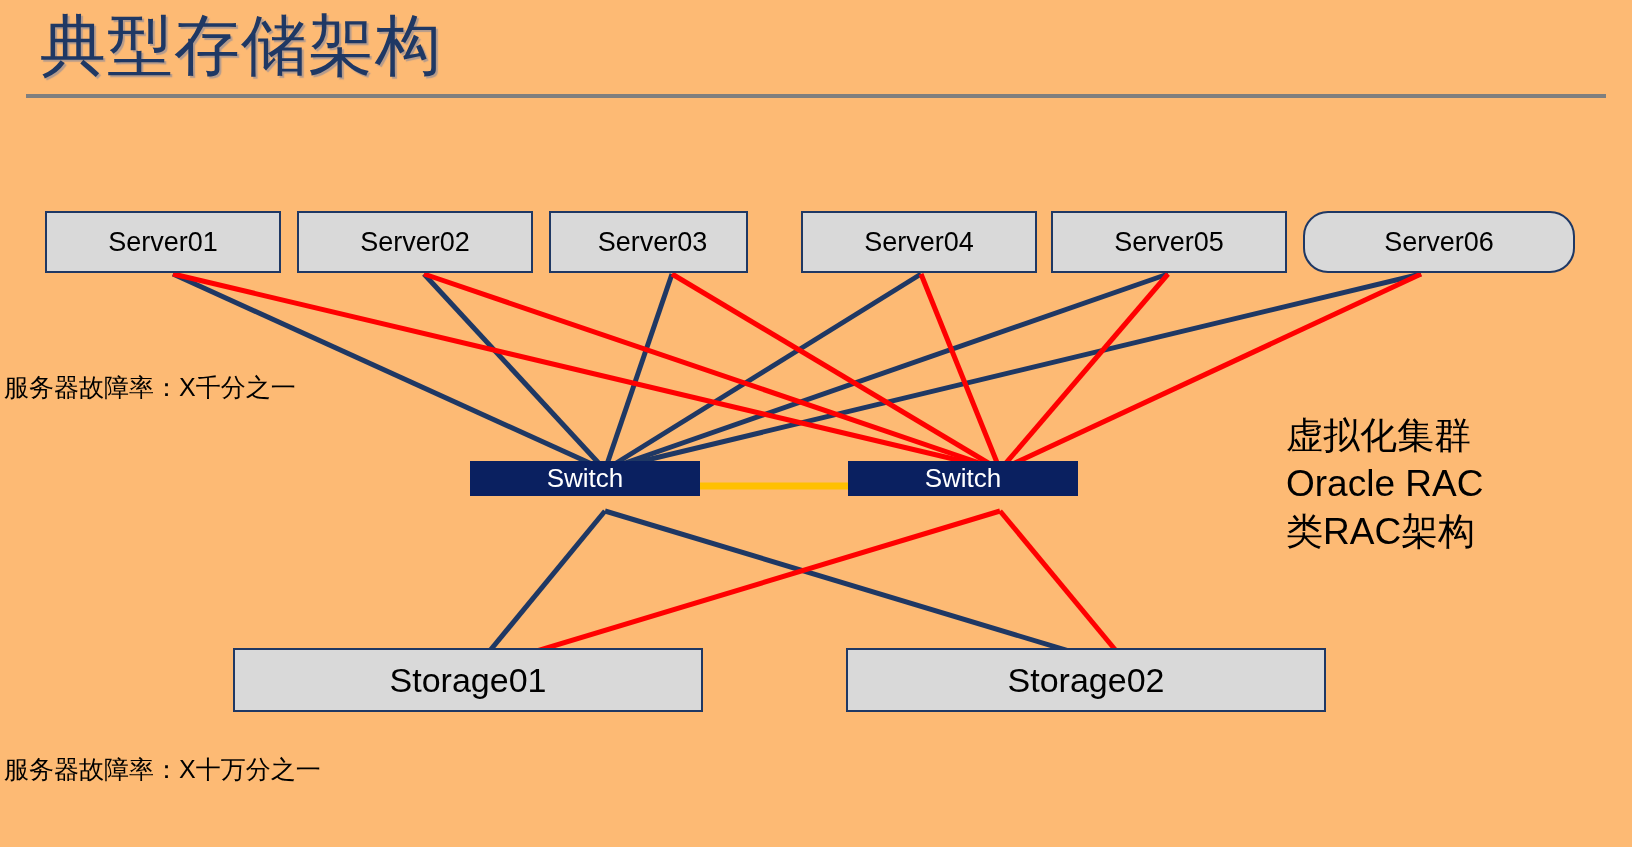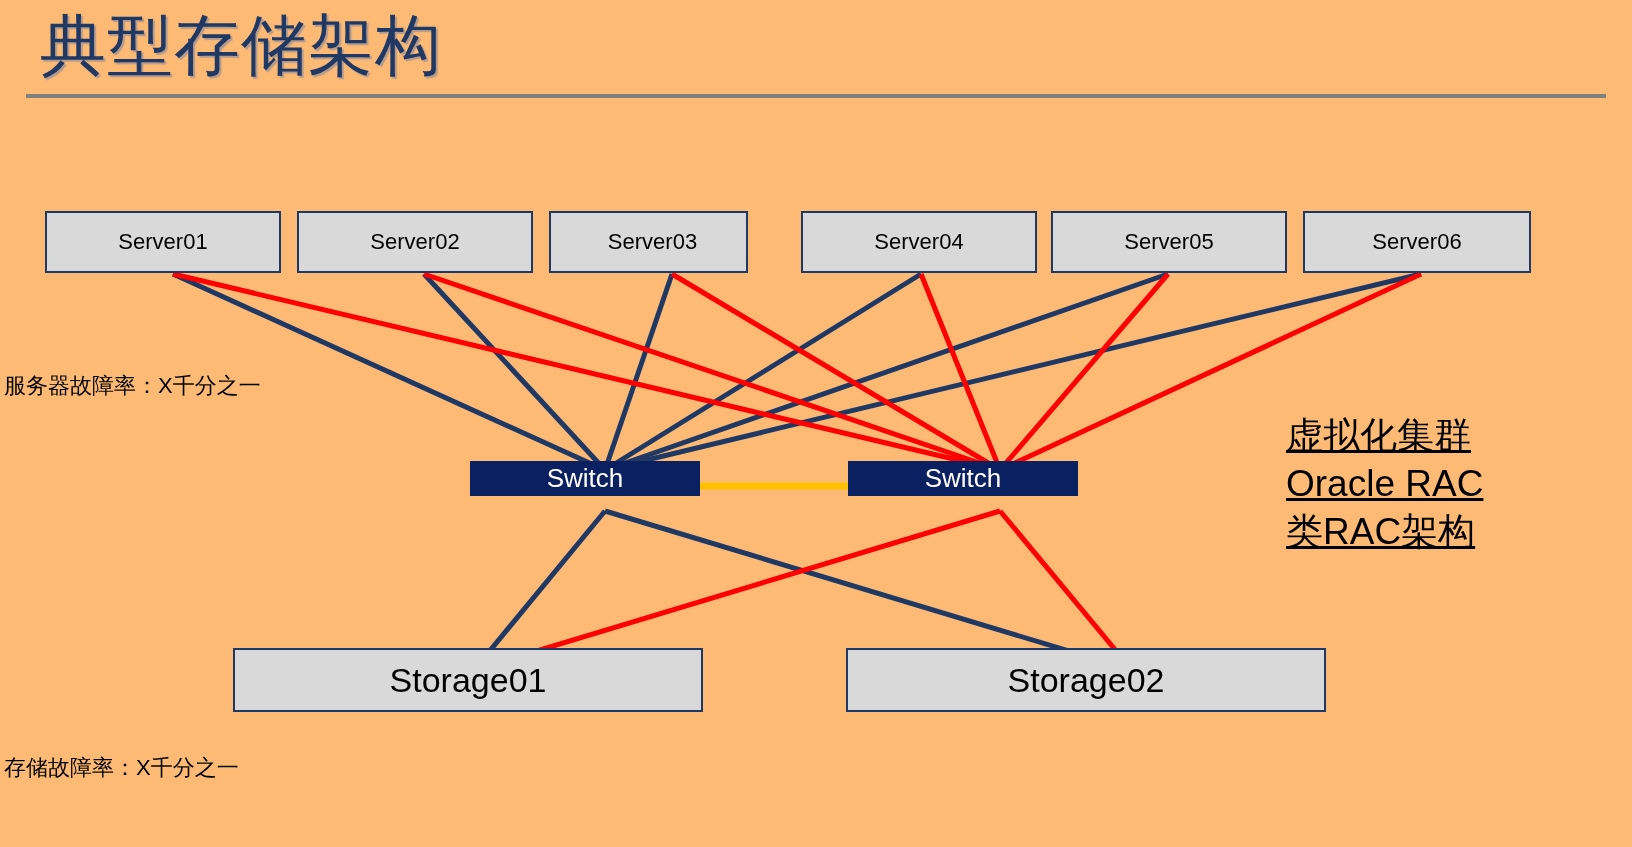--- a/index.html
+++ b/index.html
@@ -55,21 +55,21 @@
     position: absolute;
     box-sizing: border-box;
     display: flex;
     align-items: center;
     justify-content: center;
   }
   .server-box {
     background: #D9D9D9;
     border: 2px solid #1F3864;
     height: 62px;
-    font-size: 22px;
+    font-size: 27px;
     color: #000000;
   }
   .switch-box {
     background: #0A2060;
     border: none;
     height: 35px;
     width: 230px;
     font-size: 26px;
     color: #ffffff;
   }
@@ -77,36 +77,35 @@
     background: #D9D9D9;
     border: 2px solid #1F3864;
     height: 64px;
     font-size: 34px;
     color: #000000;
   }
 
   
   .note {
     position: absolute;
-    font-size: 22px;
+    font-size: 25px;
     color: #000000;
     white-space: nowrap;
   }
   #note-server { left: 4px;  top: 371px; }
   #note-storage{ left: 4px;  top: 753px; }
 
   #right-note {
     position: absolute;
     left: 1286px;
     top: 412px;
     font-size: 37px;
     line-height: 48px;
     color: #000000;
     white-space: nowrap;
-    text-decoration: underline;
   }
   #right-note div { }
 </style>
 </head>
 <body>
 
 <div id="page">
 
   <div id="title">典型存储架构</div>
   <div id="title-rule"></div>
@@ -152,40 +151,40 @@
   </div>
   <div class="node server-box" style="left:549px; top:211px; width:199px;padding-left:8px;">
     <span>Server03</span>
   </div>
   <div class="node server-box" style="left:801px; top:211px; width:236px;">
     <span>Server04</span>
   </div>
   <div class="node server-box" style="left:1051px; top:211px; width:236px;">
     <span>Server05</span>
   </div>
-  <div class="node server-box" style="left:1303px; top:211px; width:228px;">
+  <div class="node server-box" style="left:1303px; top:211px; width:272px;border-radius:25px;">
     <span>Server06</span>
   </div>
 
   <div class="node switch-box" style="left:470px; top:461px;">
     <span>Switch</span>
   </div>
   <div class="node switch-box" style="left:848px; top:461px;">
     <span>Switch</span>
   </div>
 
   <div class="node storage-box" style="left:233px; top:648px; width:470px;">
     <span>Storage01</span>
   </div>
   <div class="node storage-box" style="left:846px; top:648px; width:480px;">
     <span>Storage02</span>
   </div>
 
   <div class="note" id="note-server">服务器故障率：X千分之一</div>
-  <div class="note" id="note-storage">存储故障率：X千分之一</div>
+  <div class="note" id="note-storage">服务器故障率：X十万分之一</div>
 
   <div id="right-note">
     <div>虚拟化集群</div>
     <div>Oracle RAC</div>
     <div>类RAC架构</div>
   </div>
 
 </div>
 
 </body></html>

